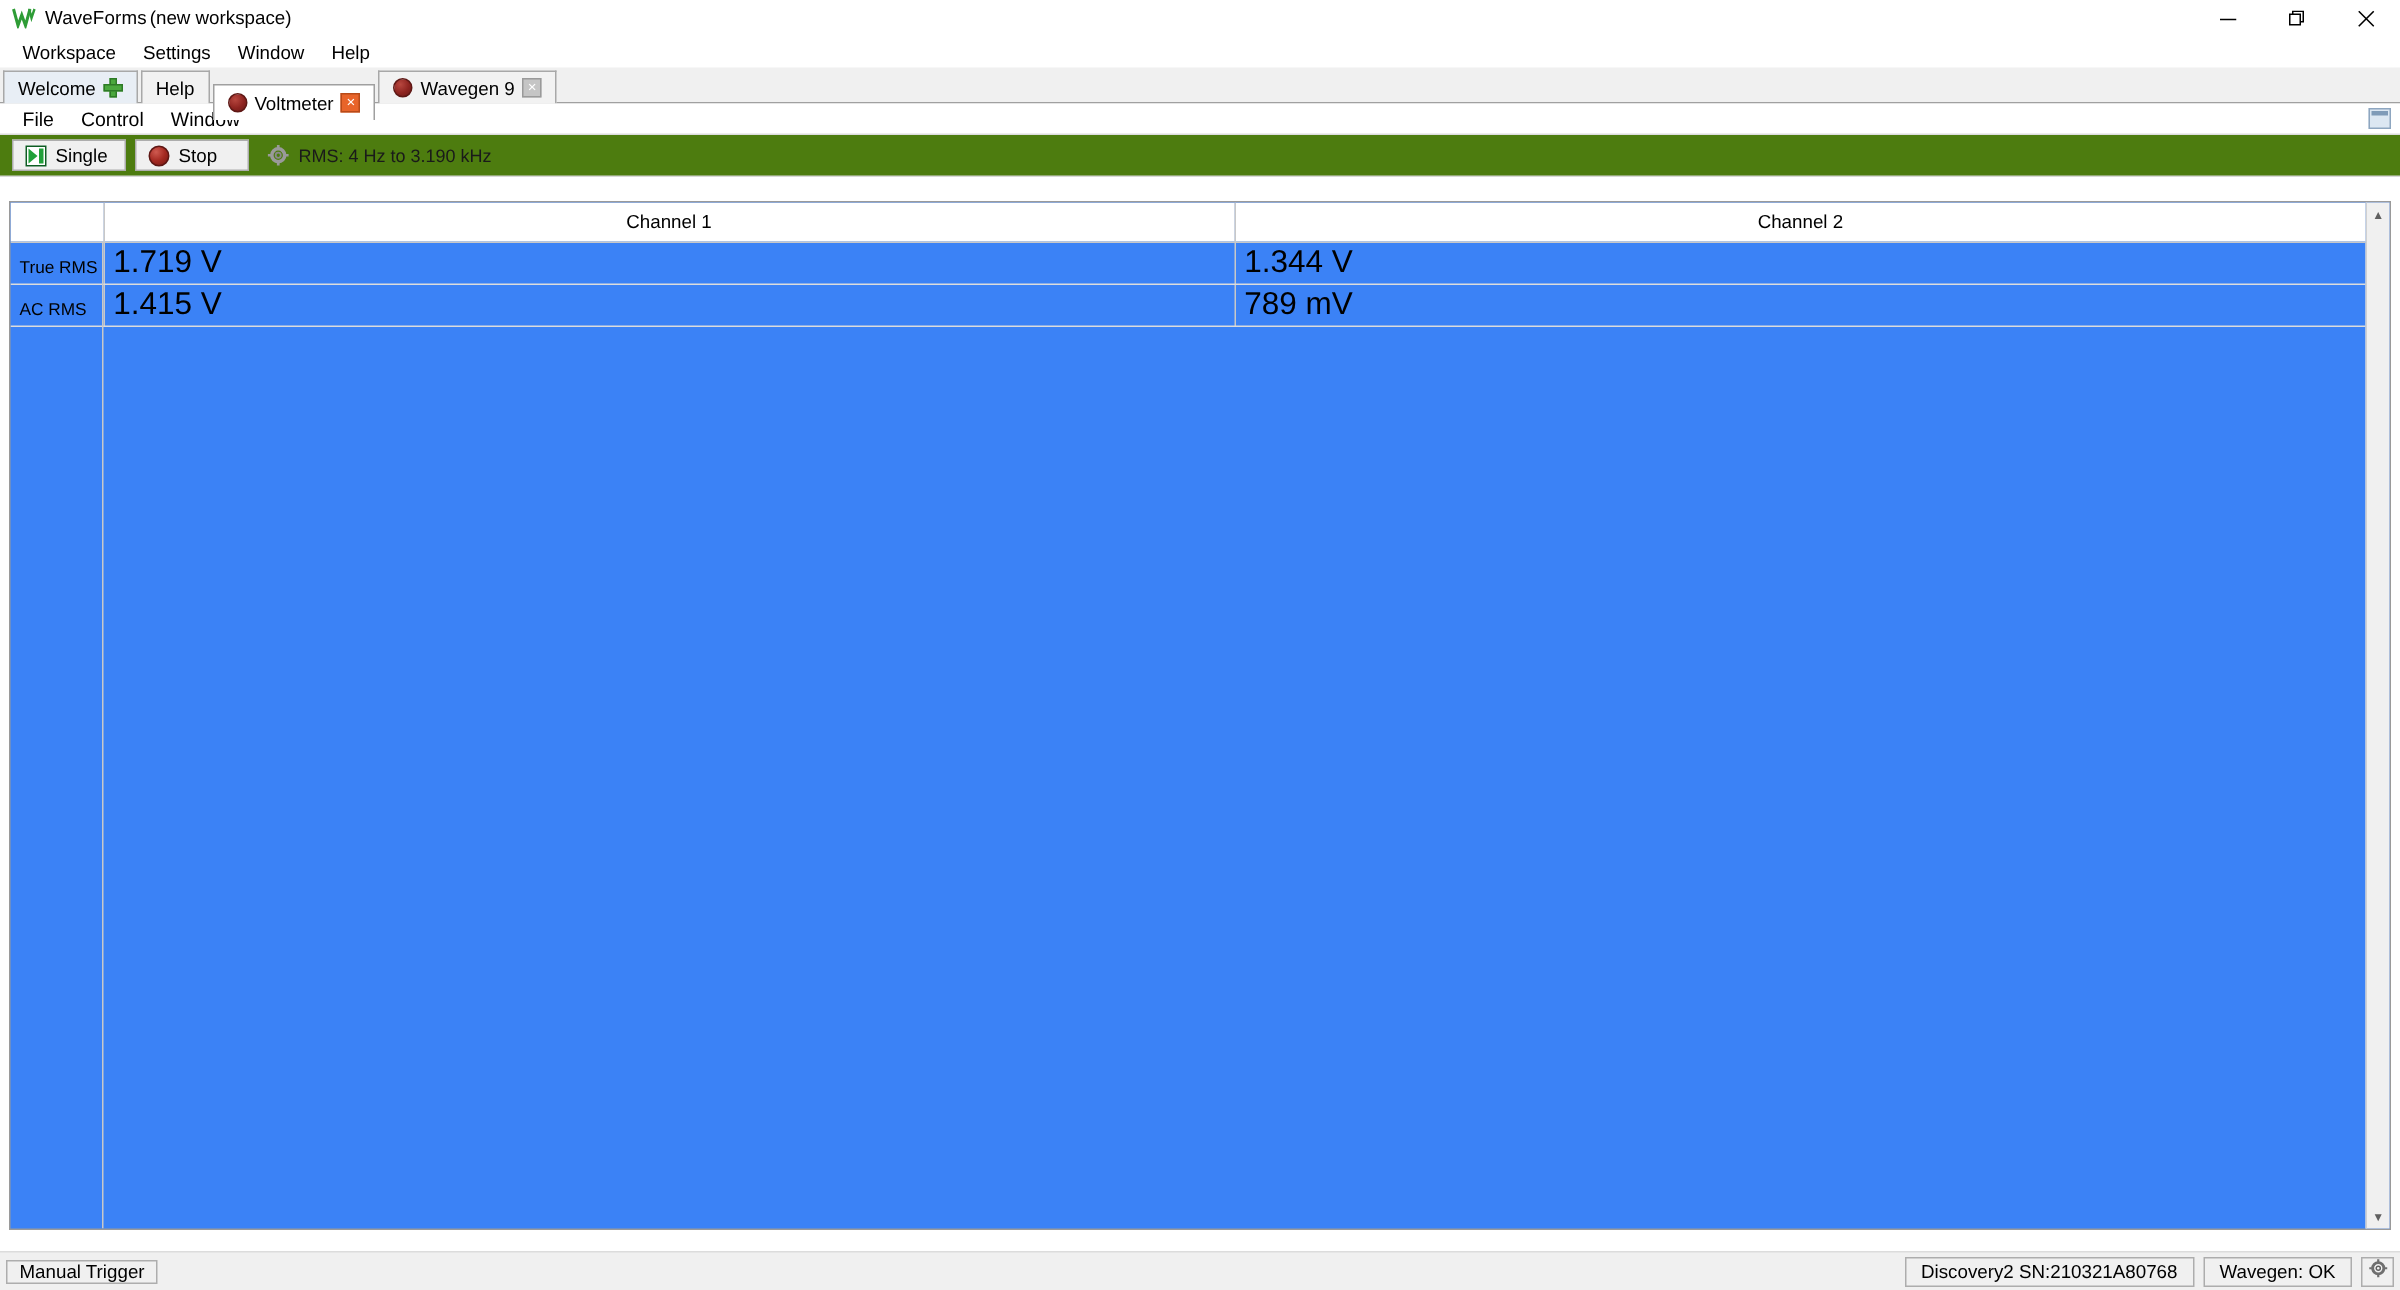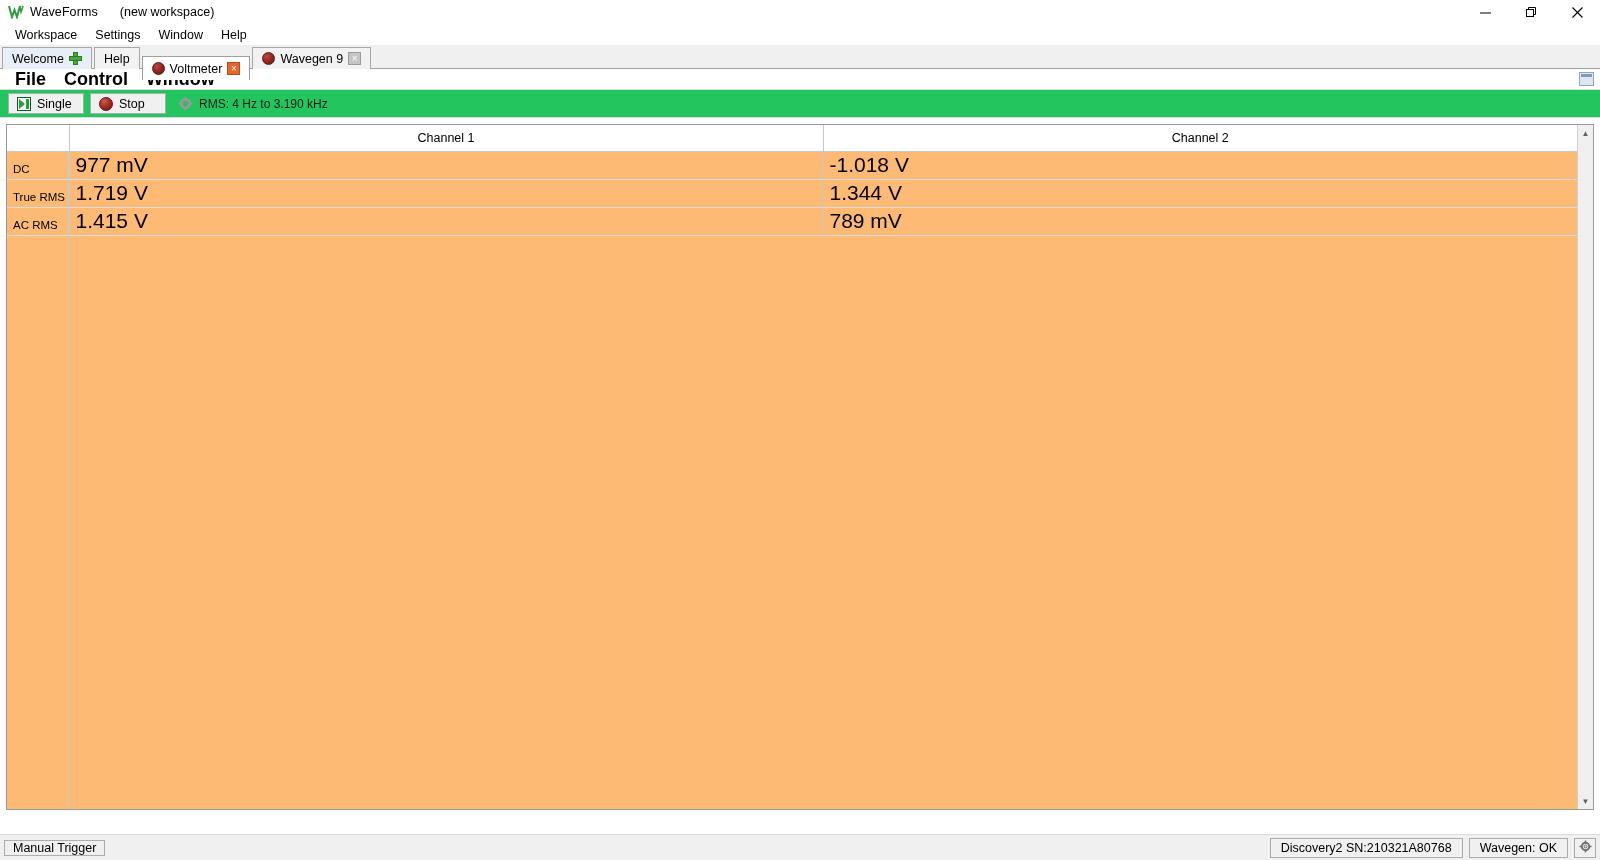--- a/index.html
+++ b/index.html
@@ -28,21 +28,21 @@
     flex: none;
   }
   .app-title {
     font-size: 12.5px;
     color: #000;
     letter-spacing: 0.1px;
   }
   .app-sub {
     font-size: 12.5px;
     color: #000;
-    margin-left: 22px;
+    margin-left: 2px;
   }
   .win-controls {
     position: absolute;
     right: 0; top: 0;
     height: 24px;
     display: flex;
   }
   .win-btn {
     width: 46px; height: 24px;
     display: flex; align-items: center; justify-content: center;
@@ -134,24 +134,23 @@
     border-color: #b84a18;
   }
 
   
   .panel-menu {
     height: 21px;
     background: #ffffff;
     display: flex;
     align-items: center;
     padding-left: 6px;
-    font-size: 18px;
+    font-size: 13px;
     border-bottom: 1px solid #dcdcdc;
     position: relative;
-    font-weight: bold;
   }
   .panel-menu .mi {
     padding: 2px 9px;
     cursor: default;
   }
   .panel-dock {
     position: absolute;
     right: 6px; top: 3px;
     width: 15px; height: 14px;
     border: 1px solid #8ea6c0;
@@ -162,21 +161,21 @@
     content: "";
     position: absolute;
     left: 1px; top: 1px; right: 1px;
     height: 3px;
     background: #7f9bb8;
   }
 
   
   .toolbar {
     height: 28px;
-    background: #22c55e;
+    background: #4d7c0f;
     display: flex;
     align-items: center;
     padding-left: 8px;
     gap: 6px;
     border-bottom: 1px solid #d8d8d8;
   }
   .tb-btn {
     height: 21px;
     min-width: 76px;
     display: flex;
@@ -229,23 +228,23 @@
   }
   .icon-gear {
     width: 15px; height: 15px;
     flex: none;
     position: relative;
   }
 
   
   .meas-wrap {
     position: relative;
-    margin: 6px 6px 0 6px;
+    margin: 16px 6px 0 6px;
     height: 686px;
-    background: #fdba74;
+    background: #3b82f6;
     border: 1px solid #9a9a9a;
     display: flex;
   }
   .meas-scroll {
     flex: 1;
     overflow: hidden;
     position: relative;
   }
   table.meas {
     width: 100%;
@@ -460,25 +459,20 @@
     <table class="meas">
       <thead>
         <tr>
           <th class="corner"></th>
           <th>Channel 1</th>
           <th class="last">Channel 2</th>
         </tr>
       </thead>
       <tbody>
         <tr>
-          <td class="rowlabel">DC</td>
-          <td class="value">977 mV</td>
-          <td class="value last">-1.018 V</td>
-        </tr>
-        <tr>
           <td class="rowlabel">True RMS</td>
           <td class="value">1.719 V</td>
           <td class="value last">1.344 V</td>
         </tr>
         <tr>
           <td class="rowlabel">AC RMS</td>
           <td class="value">1.415 V</td>
           <td class="value last">789 mV</td>
         </tr>
       </tbody>

